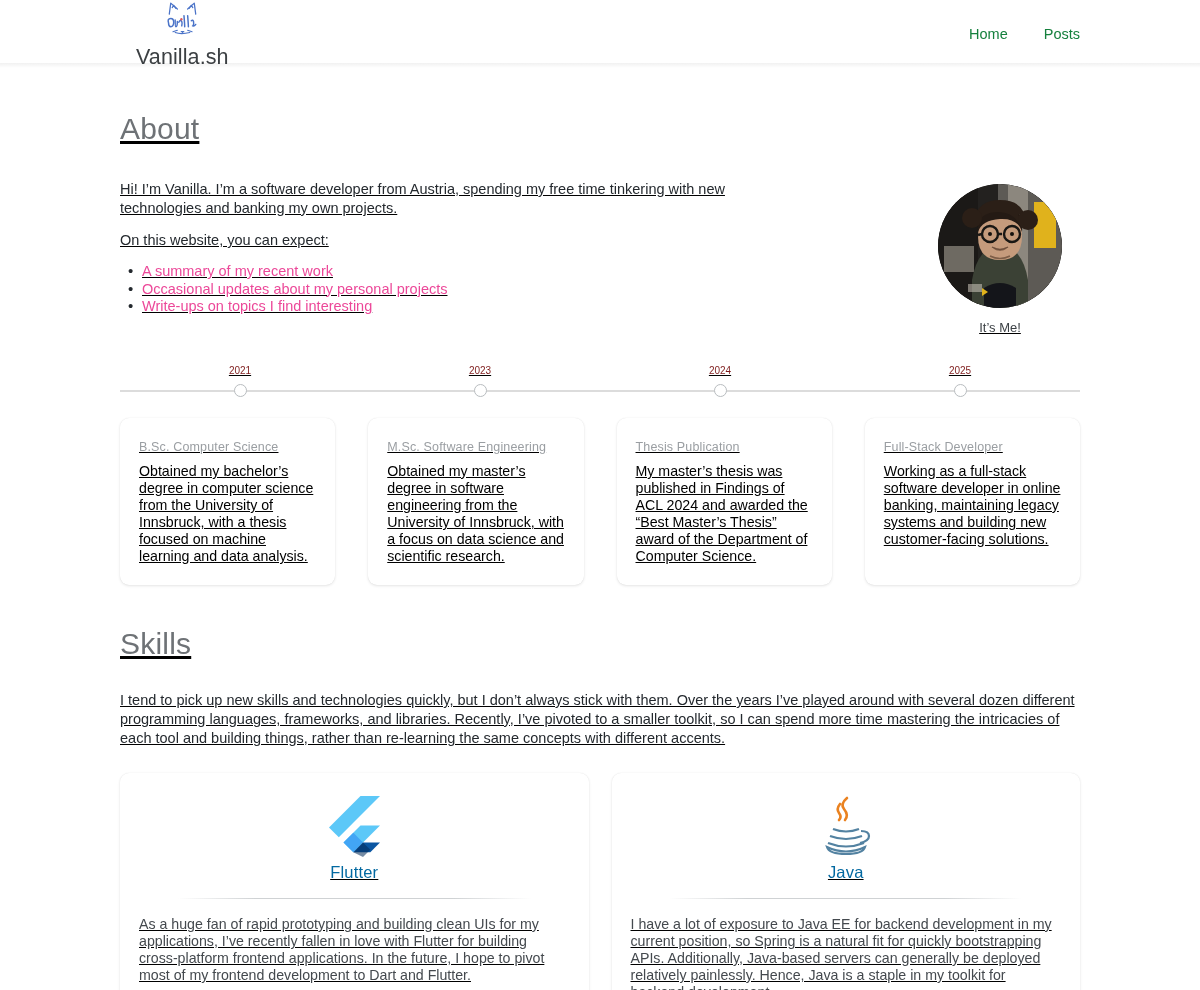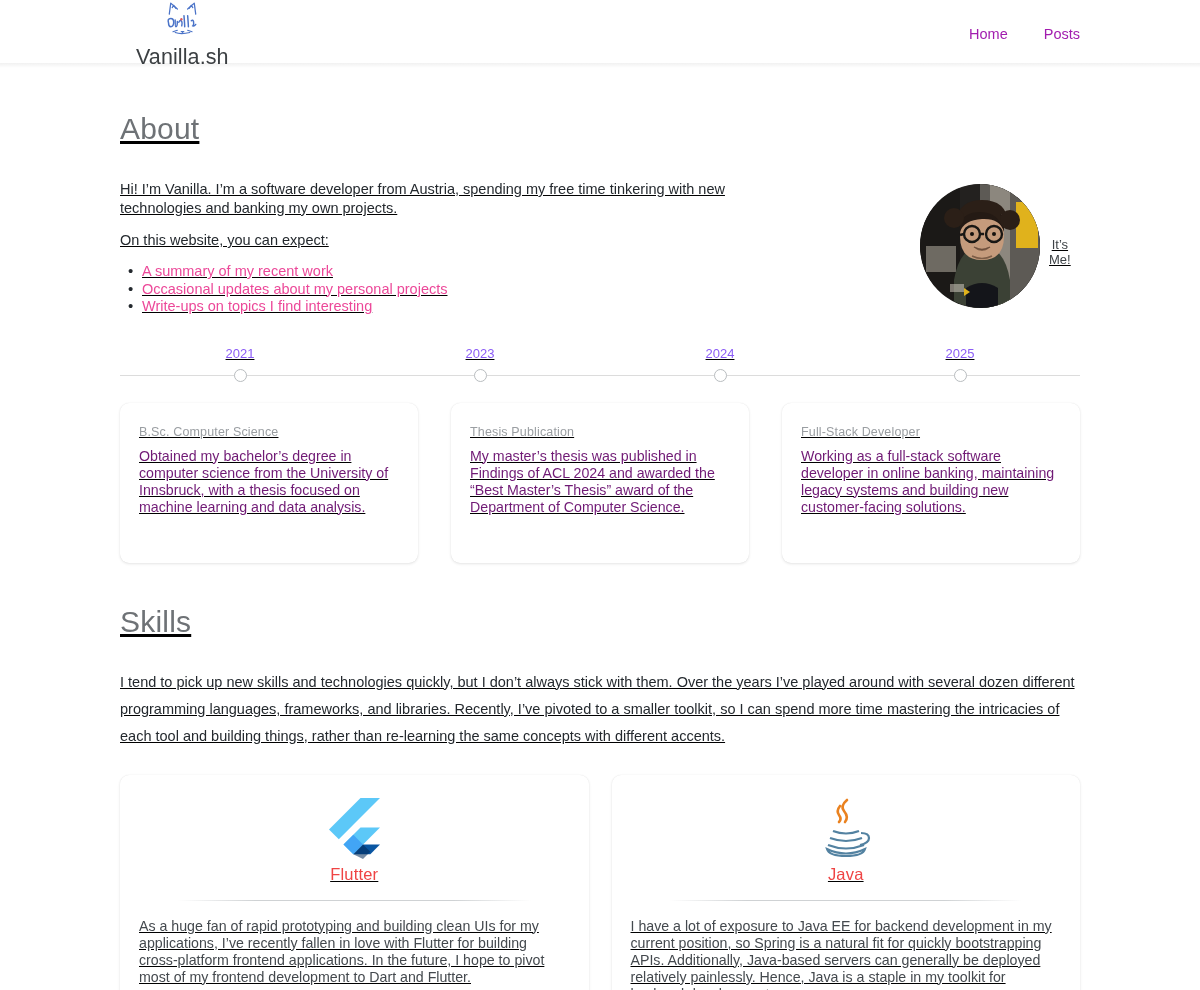--- a/index.html
+++ b/index.html
@@ -46,21 +46,21 @@
   .brand-title {
     font-size: 21.5px;
     color: #3c4043;
     font-weight: 400;
     letter-spacing: 0.1px;
     white-space: nowrap;
   }
   .nav { display: flex; align-items: center; gap: 36px; }
   .nav-link {
     font-size: 14.5px;
-    color: #a21caf;
+    color: #15803d;
     text-decoration: none;
     white-space: nowrap;
   }
 
   
   #page {
     width: 1200px;
     height: 922px;
     overflow: hidden;
     background: #ffffff;
@@ -104,21 +104,21 @@
     left: 8px;
     top: -1px;
     font-size: 15px;
     color: #24292e;
   }
 
   .avatar-block {
     width: 160px;
     margin-left: auto;
     display: flex;
-    flex-direction: row;
+    flex-direction: column;
     align-items: center;
     padding-top: 8px;
   }
   .avatar {
     width: 124px; height: 124px;
     border-radius: 50%;
     overflow: hidden;
     position: relative;
     background: #2b2a28;
   }
@@ -132,22 +132,22 @@
 
   
   .timeline { margin-top: 30px; position: relative; }
   .timeline-years {
     display: flex;
     width: 960px;
   }
   .timeline-year {
     flex: 1;
     text-align: center;
-    font-size: 13px;
-    color: #8b5cf6;
+    font-size: 10px;
+    color: #7f1d1d;
     padding-bottom: 8px;
   }
   .timeline-axis {
     position: relative;
     height: 14px;
     width: 960px;
   }
   .timeline-axis .rail {
     position: absolute;
     left: 0; right: 0;
@@ -185,28 +185,28 @@
   }
   .tl-card-title {
     font-size: 12.5px;
     color: #9a9ea2;
     margin-bottom: 9px;
     letter-spacing: 0.15px;
   }
   .tl-card-body {
     font-size: 14.2px;
     line-height: 17px;
-    color: #701a75;
+    color: #000000;
   }
 
   
   .skills-section { margin-top: 42px; }
   .skills-intro {
     font-size: 14.5px;
-    line-height: 27px;
+    line-height: 19px;
     color: #24292e;
     margin-bottom: 25px;
   }
   .skills-grid {
     display: grid;
     grid-template-columns: 1fr 1fr;
     gap: 23px;
   }
   .skill-card {
     background: #ffffff;
@@ -219,21 +219,21 @@
   }
   .skill-logo {
     height: 62px;
     display: flex;
     align-items: center;
     justify-content: center;
     margin-bottom: 6px;
   }
   .skill-name {
     font-size: 16.5px;
-    color: #ef4444;
+    color: #0369a1;
     font-weight: 400;
     margin-bottom: 16px;
     letter-spacing: 0.2px;
   }
   .skill-divider {
     width: 82%;
     height: 1px;
     background: linear-gradient(to right, rgba(0,0,0,0) 0%, #cfd2d4 22%, #cfd2d4 78%, rgba(0,0,0,0) 100%);
     margin-bottom: 17px;
   }
@@ -371,20 +371,24 @@
             </div>
         </div>
       </div>
 
       <div class="timeline-cards">
         <article class="tl-card">
           <div class="tl-card-title">B.Sc. Computer Science</div>
           <div class="tl-card-body">Obtained my bachelor’s degree in computer science from the University of Innsbruck, with a thesis focused on machine learning and data analysis.</div>
         </article>
         <article class="tl-card">
+          <div class="tl-card-title">M.Sc. Software Engineering</div>
+          <div class="tl-card-body">Obtained my master’s degree in software engineering from the University of Innsbruck, with a focus on data science and scientific research.</div>
+        </article>
+        <article class="tl-card">
           <div class="tl-card-title">Thesis Publication</div>
           <div class="tl-card-body">My master’s thesis was published in Findings of ACL 2024 and awarded the “Best Master’s Thesis” award of the Department of Computer Science.</div>
         </article>
         <article class="tl-card">
           <div class="tl-card-title">Full-Stack Developer</div>
           <div class="tl-card-body">Working as a full-stack software developer in online banking, maintaining legacy systems and building new customer-facing solutions.</div>
         </article>
       </div>
     </section>
 

